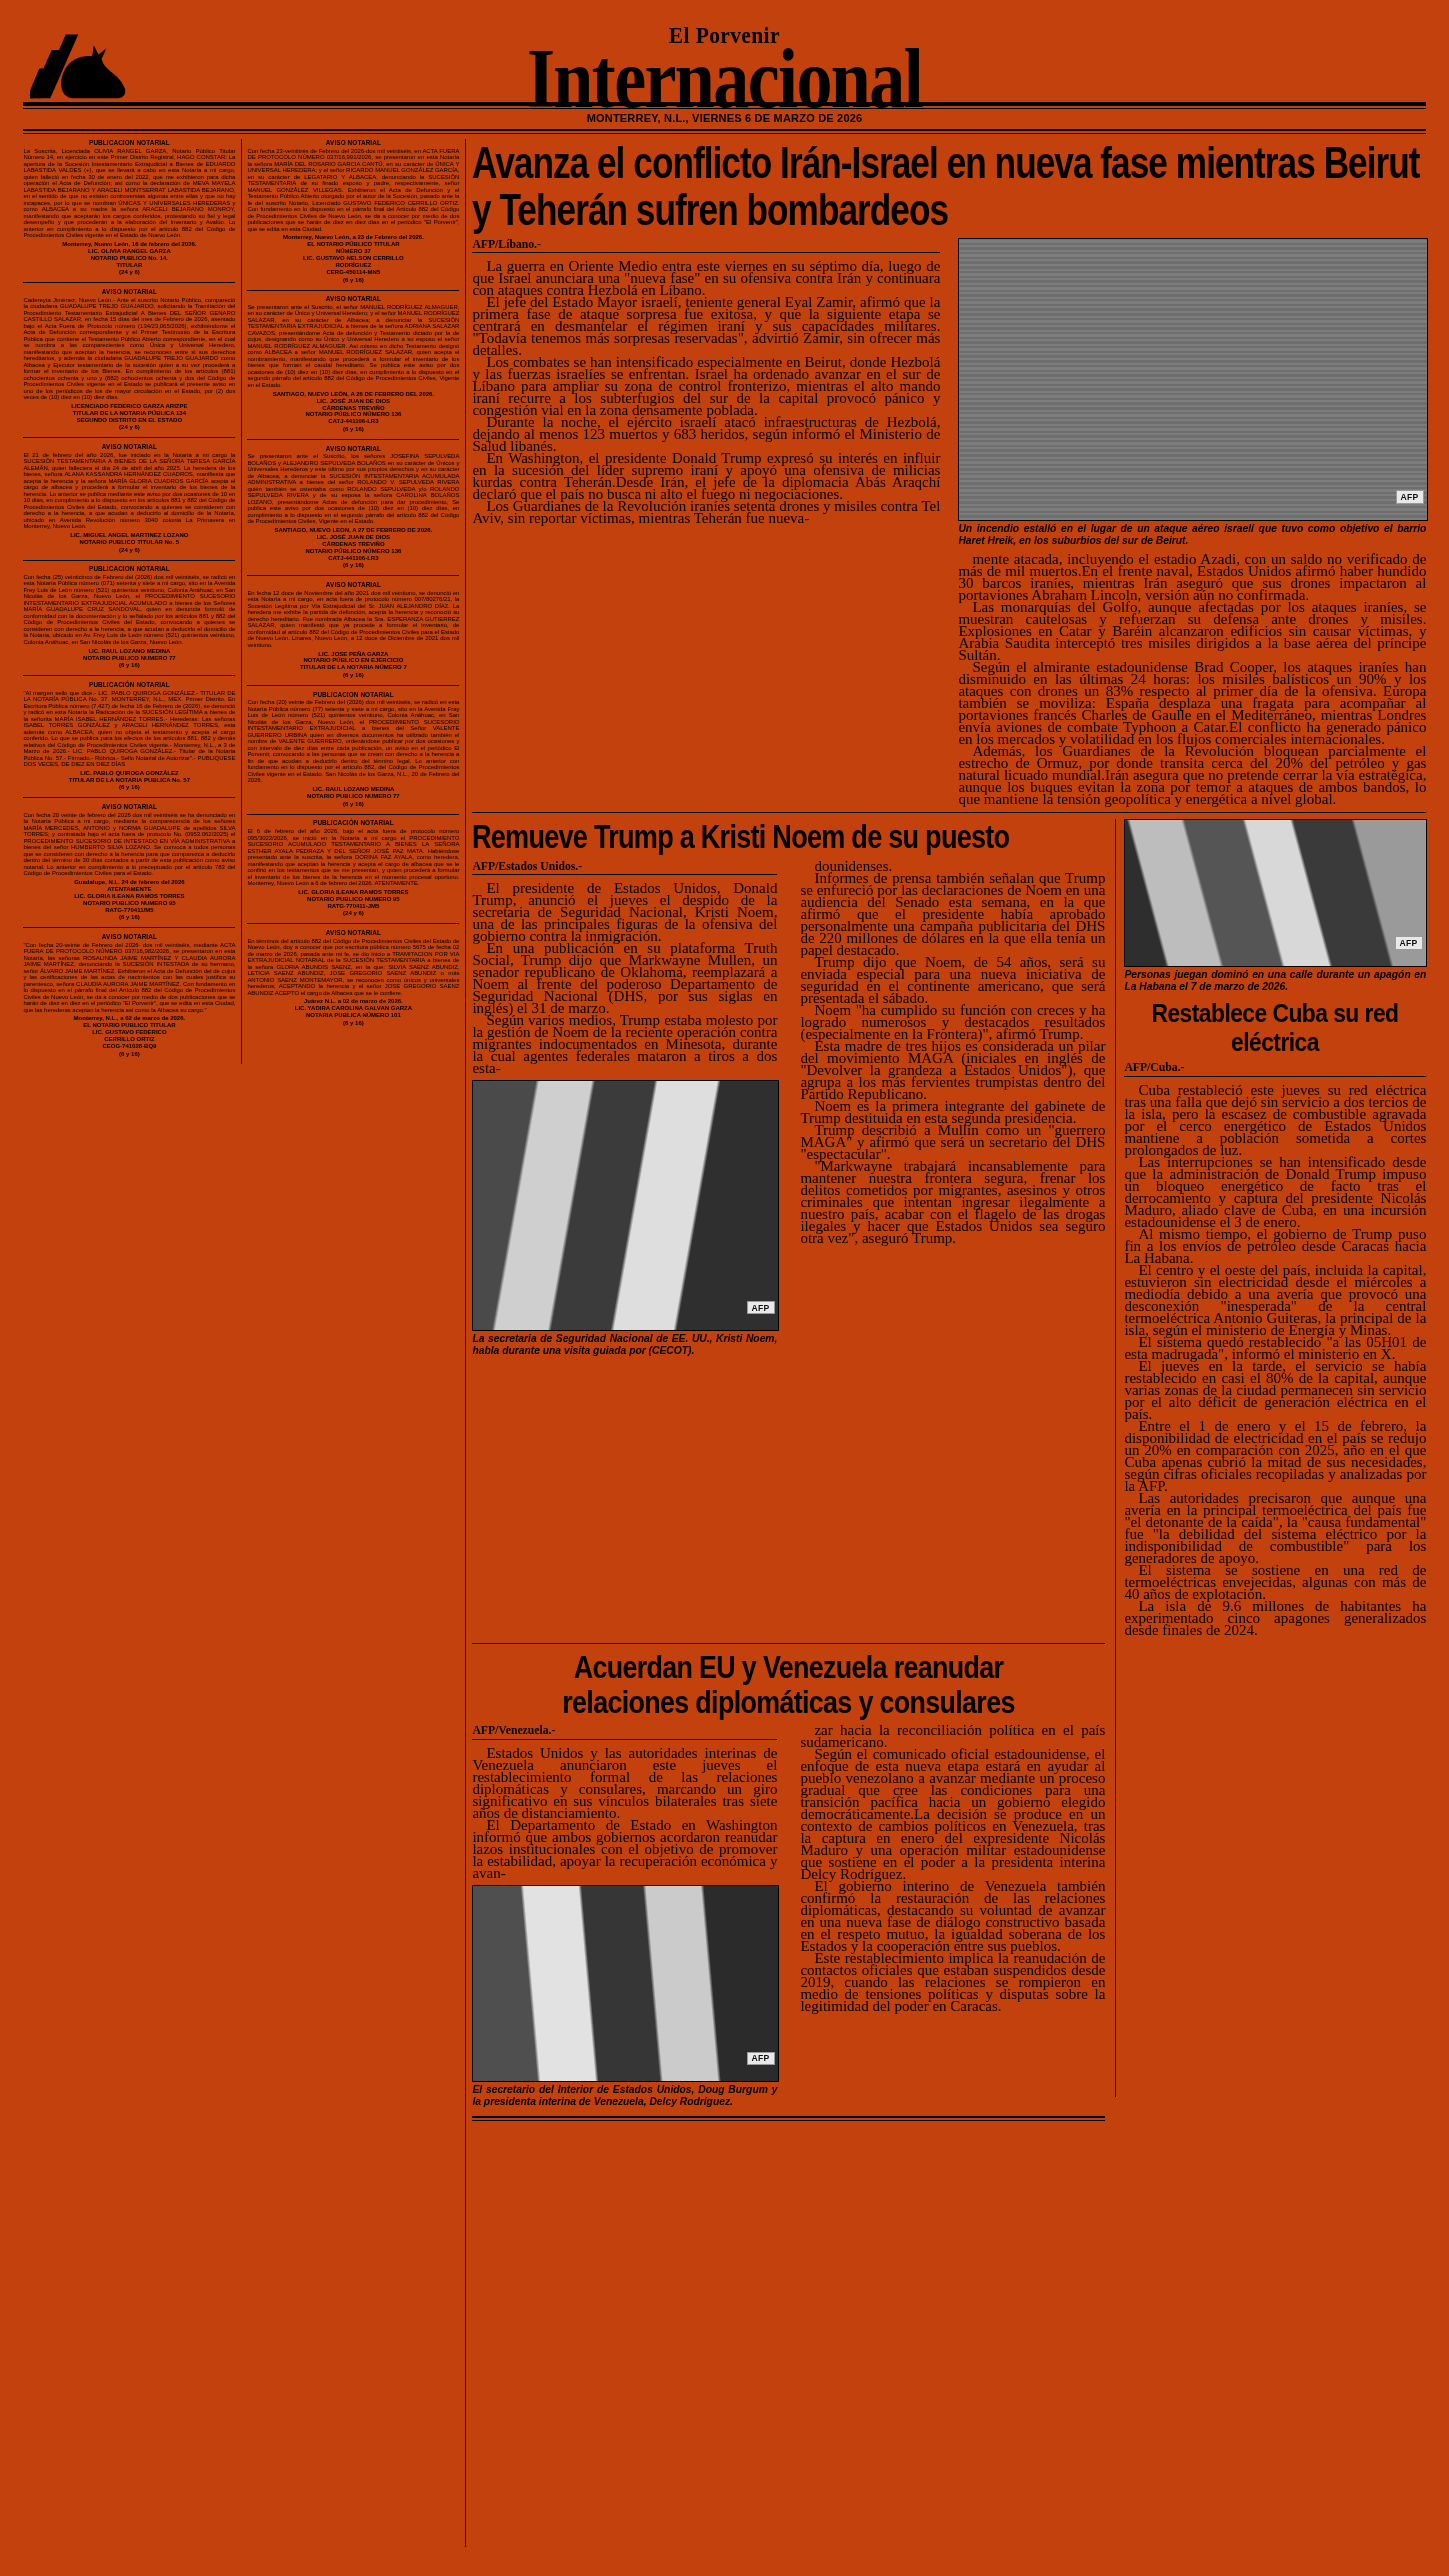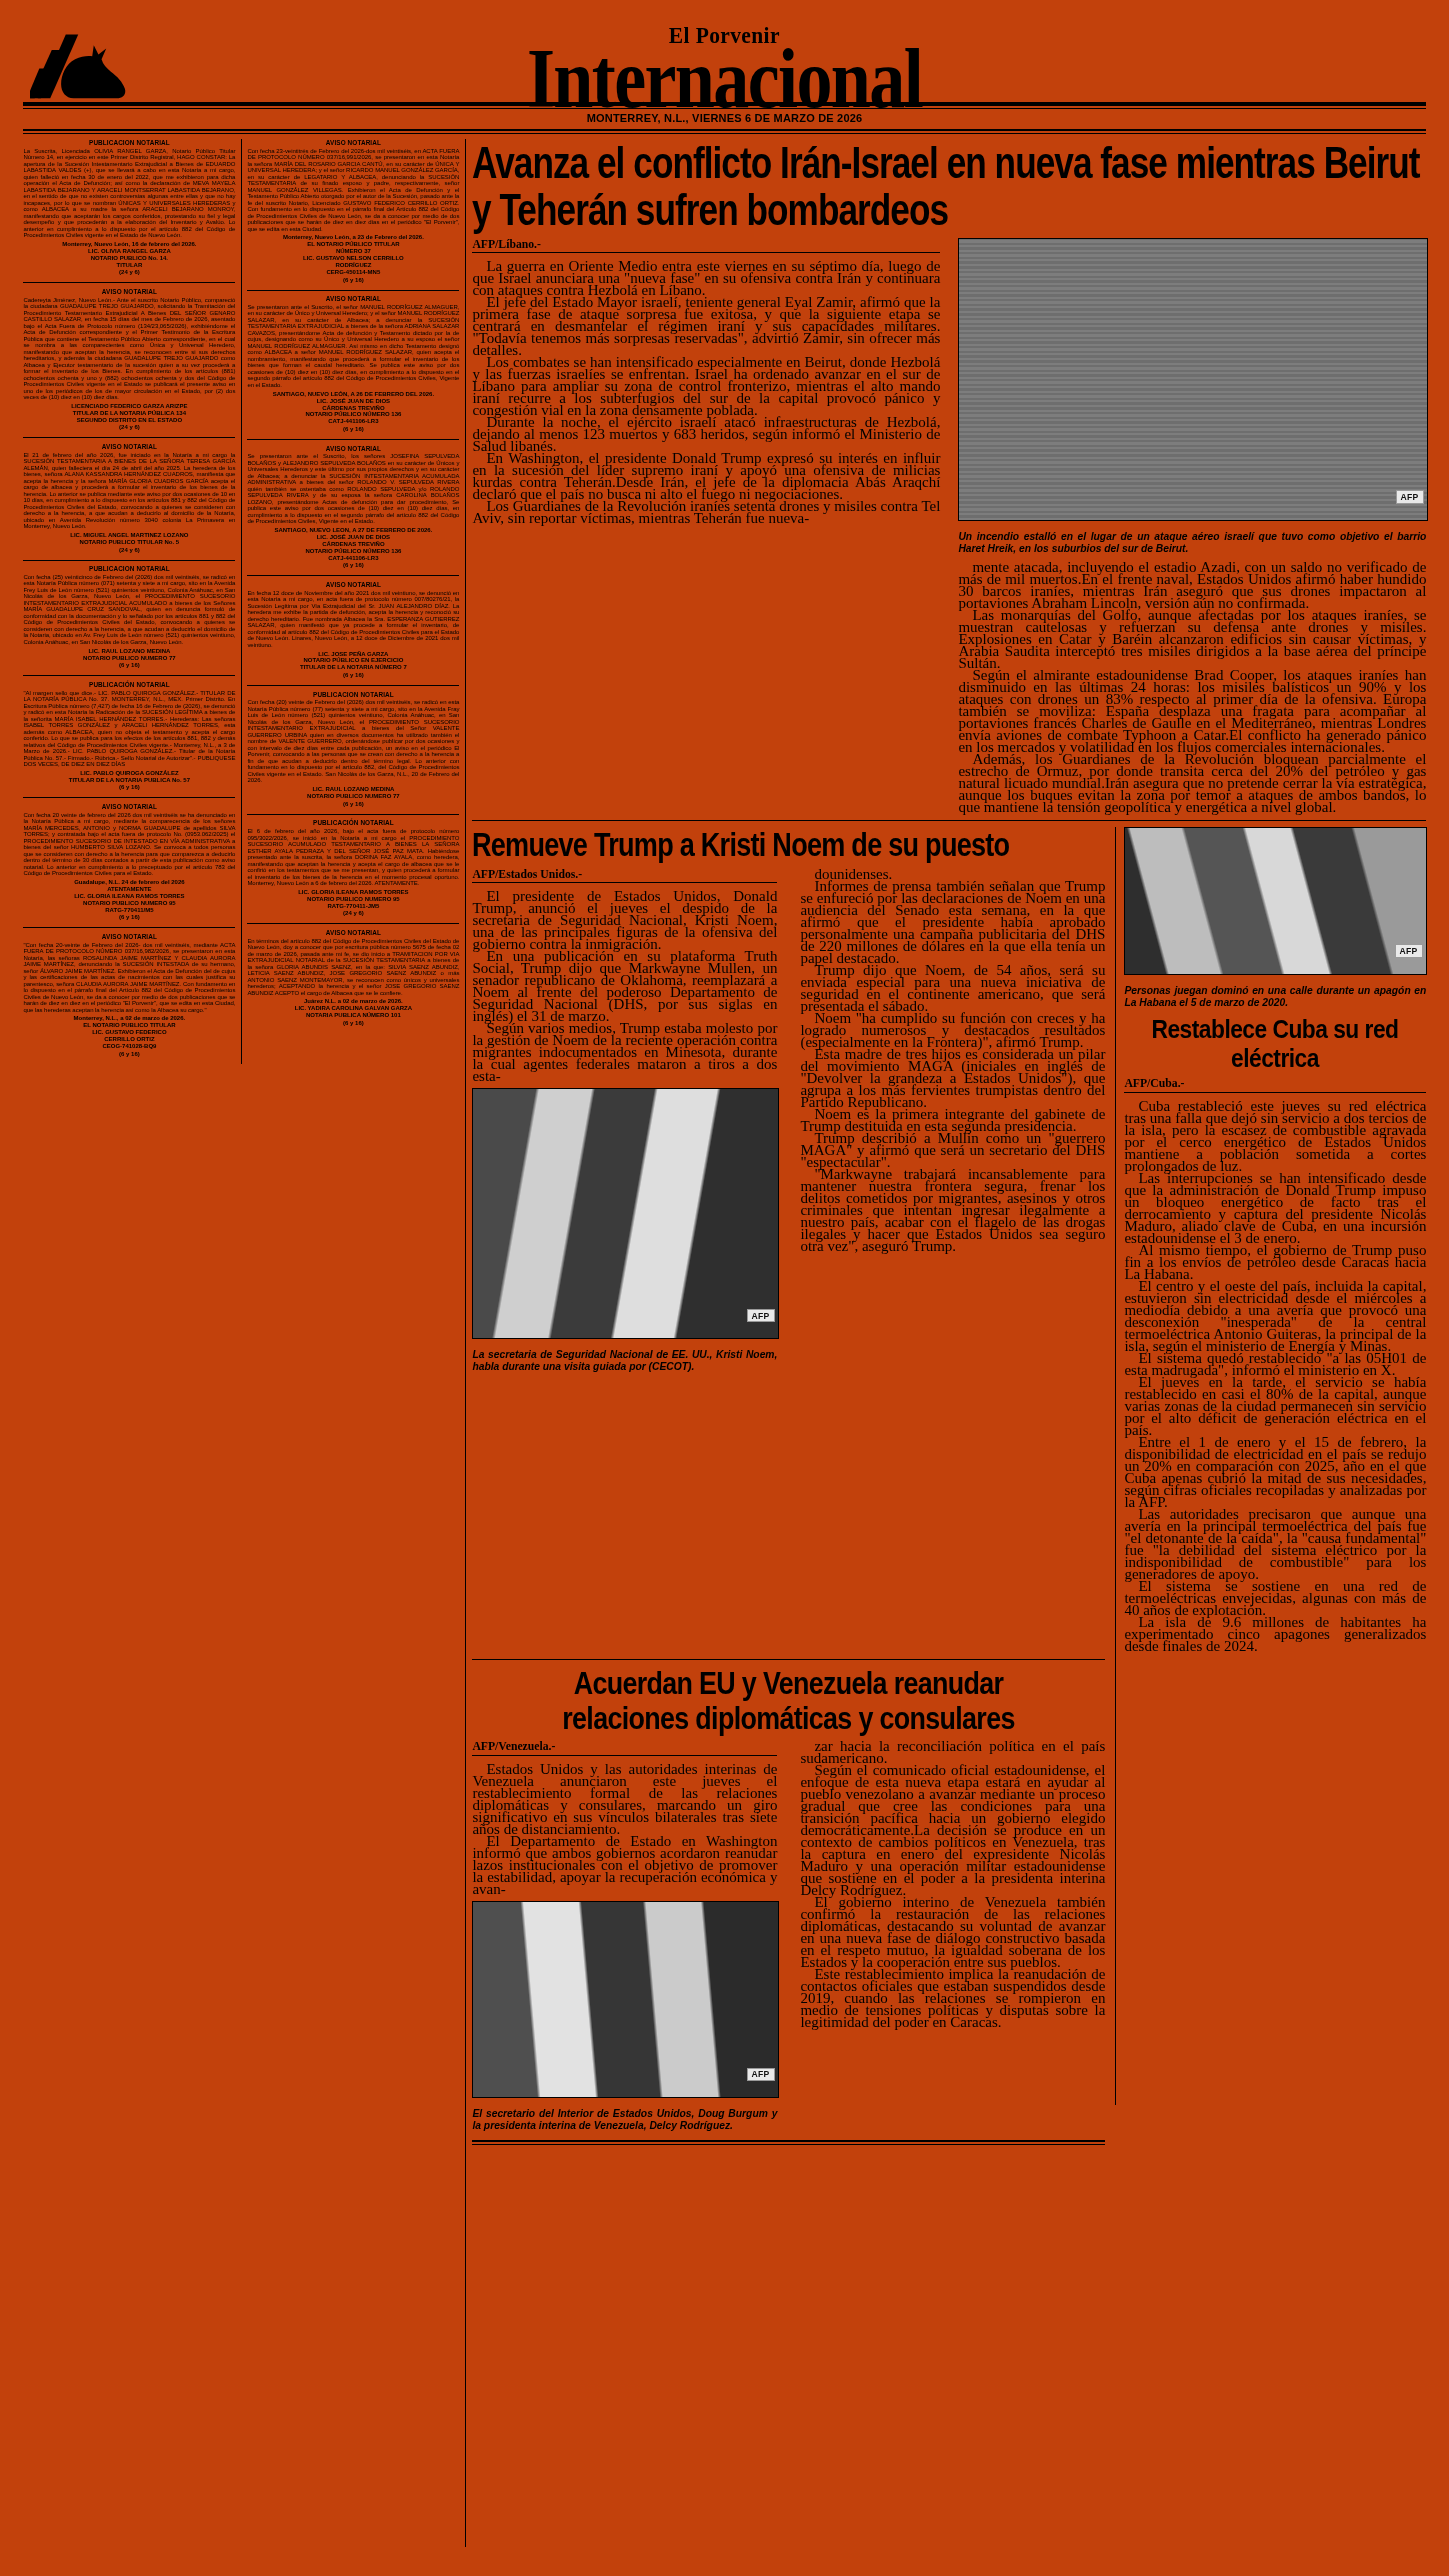--- a/index.html
+++ b/index.html
@@ -128,21 +128,21 @@
   .story p{
     font-family:"Liberation Serif",serif;
     font-size:15px;line-height:12px;
     text-align:justify;margin:0;text-indent:14px;
     -webkit-hyphens:auto;hyphens:auto;
   }
   .caption{
     font-family:"Liberation Sans",sans-serif;
     font-weight:bold;font-style:italic;
     font-size:10.3px;line-height:12px;
-    text-align:justify;margin-top:10px;
+    text-align:justify;margin-top:2px;
   }
   .photo{
     position:relative;background:#8d8d8d;border:0.8px solid #000;overflow:hidden;
   }
   .photo .afp{
     position:absolute;right:3.9px;bottom:16px;
     background:#e9e9e9;border:0.8px solid #999;
     font-family:"Liberation Sans",sans-serif;font-weight:bold;font-size:8.6px;
     padding:0.8px 3.9px;color:#111;letter-spacing:0.3px;
   }
@@ -358,21 +358,21 @@
           <div style="clear:both;"></div>
         </div>
 
         <div style="float:right;width:302px;position:relative;">
           <div class="vsep" style="left:-9.4px;top:0;height:1278px;"></div>
 
           <div class="photo" style="width:301px;height:146px;background:
                linear-gradient(75deg,#2e2e2e 0 12%,#bdbdbd 13% 28%,#555 29% 46%,#d8d8d8 47% 60%,#3a3a3a 61% 78%,#9a9a9a 79% 100%);">
             <div class="afp">AFP</div>
           </div>
-          <div class="caption">Personas juegan dominó en una calle durante un apagón en La Habana el 5 de marzo de 2020.</div>
+          <div class="caption">Personas juegan dominó en una calle durante un apagón en La Habana el 7 de marzo de 2026.</div>
 
           <div class="hl-r" style="margin-top:6.2px;">Restablece Cuba su red eléctrica</div>
           <span class="credit">AFP/Cuba.-</span>
           <div class="story" id="s2">
               <p>Cuba restableció este jueves su red eléctrica tras una falla que dejó sin servicio a dos tercios de la isla, pero la escasez de combustible agravada por el cerco energético de Estados Unidos mantiene a población sometida a cortes prolongados de luz.</p>
               <p>Las interrupciones se han intensificado desde que la administración de Donald Trump impuso un bloqueo energético de facto tras el derrocamiento y captura del presidente Nicolás Maduro, aliado clave de Cuba, en una incursión estadounidense el 3 de enero.</p>
               <p>Al mismo tiempo, el gobierno de Trump puso fin a los envíos de petróleo desde Caracas hacia La Habana.</p>
               <p>El centro y el oeste del país, incluida la capital, estuvieron sin electricidad desde el miércoles a mediodía debido a una avería que provocó una desconexión "inesperada" de la central termoeléctrica Antonio Guiteras, la principal de la isla, según el ministerio de Energía y Minas.</p>
               <p>El sistema quedó restablecido "a las 05H01 de esta madrugada", informó el ministerio en X.</p>
               <p>El jueves en la tarde, el servicio se había restablecido en casi el 80% de la capital, aunque varias zonas de la ciudad permanecen sin servicio por el alto déficit de generación eléctrica en el país.</p>

